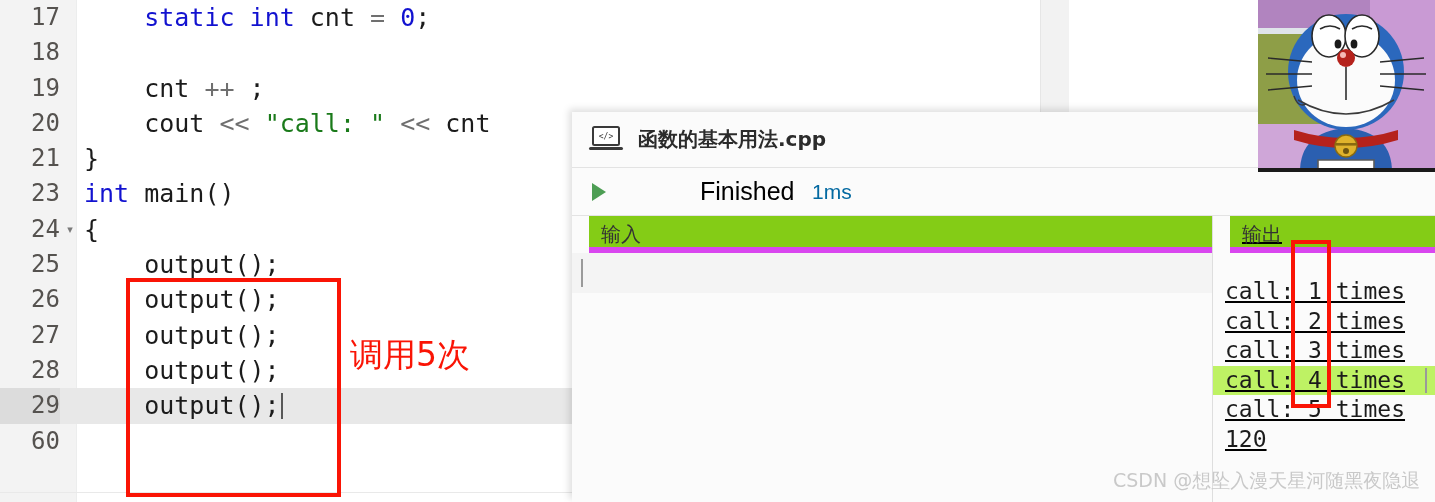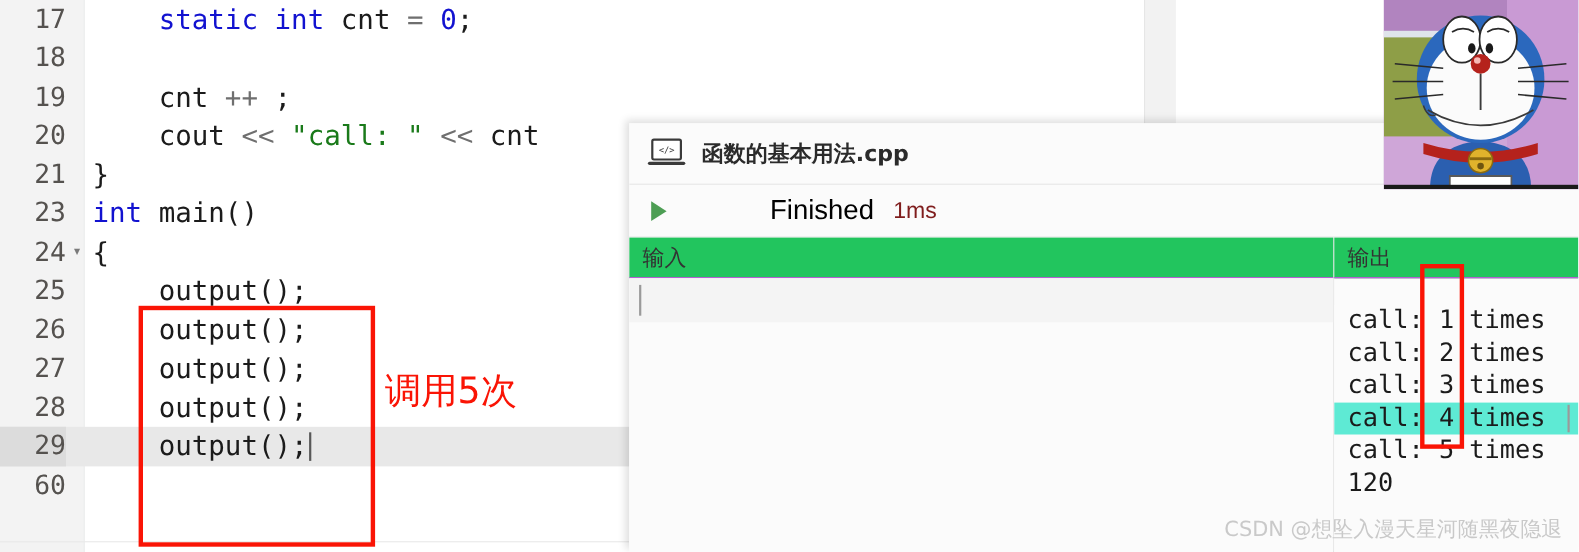--- a/index.html
+++ b/index.html
@@ -99,55 +99,57 @@
   }
   .play-icon{margin-left:18px;width:17px;height:20px;flex:none;}
   .rp-finished{
     position:absolute;left:118px;
     font-family:"Liberation Sans",sans-serif;font-size:25px;color:#000000;
     white-space:nowrap;
     margin-left:10px;
   }
   .rp-ms{
     position:absolute;left:240px;
-    font-family:"Liberation Sans",sans-serif;font-size:21px;color:#7f1d1d;
+    font-family:"Liberation Sans",sans-serif;font-size:21px;color:#0369a1;
     white-space:nowrap;
   }
   .rp-cols{
     position:absolute;left:0;top:104px;width:863px;height:286px;
   }
   .col-in{
     position:absolute;left:0;top:0;width:640px;height:286px;
     background:#fbfbfb;border-right:1px solid #dedede;
   }
   .col-out{
     position:absolute;left:641px;top:0;width:222px;height:286px;
     background:#fbfbfb;
+    text-decoration:underline;
   }
   .col-head{
-    height:37px;line-height:37px;border-bottom:1px solid #d946ef;
+    height:37px;line-height:37px;border-bottom:6px solid #d946ef;
     font-family:"DejaVu Sans","Liberation Sans",sans-serif;
     font-size:20px;color:#333333;padding-left:12px;box-sizing:border-box;
-    background:#22c55e;
+    background:#84cc16;
+    margin-left:17px;
   }
   .in-body{position:relative;height:248px;background:#fbfbfb;}
   .in-caret{
     position:absolute;left:9px;top:6px;width:2px;height:28px;background:#9a9a9a;
   }
   .in-firstrow{
     position:absolute;left:0;top:0;width:640px;height:40px;background:#f4f4f4;
   }
   .out-body{position:relative;height:248px;background:#fbfbfb;margin-top:24px;}
   .oline{
     height:29.5px;line-height:29.5px;
     font-family:"DejaVu Sans Mono","Liberation Mono",monospace;
     font-size:23px;color:#1b1b1b;white-space:pre;padding-left:12px;
     box-sizing:border-box;position:relative;
   }
-  .oline.hl{background:#5eead4;}
+  .oline.hl{background:#bef264;}
   .oline .ocaret{
     position:absolute;right:8px;top:2px;width:2px;height:25px;background:#9a9a9a;
   }
 
   
   .doraemon{
     position:absolute;left:1258px;top:0;width:177px;height:172px;
     z-index:60;overflow:hidden;background:#b48ec0;
   }
   .doraemon svg{display:block;}

